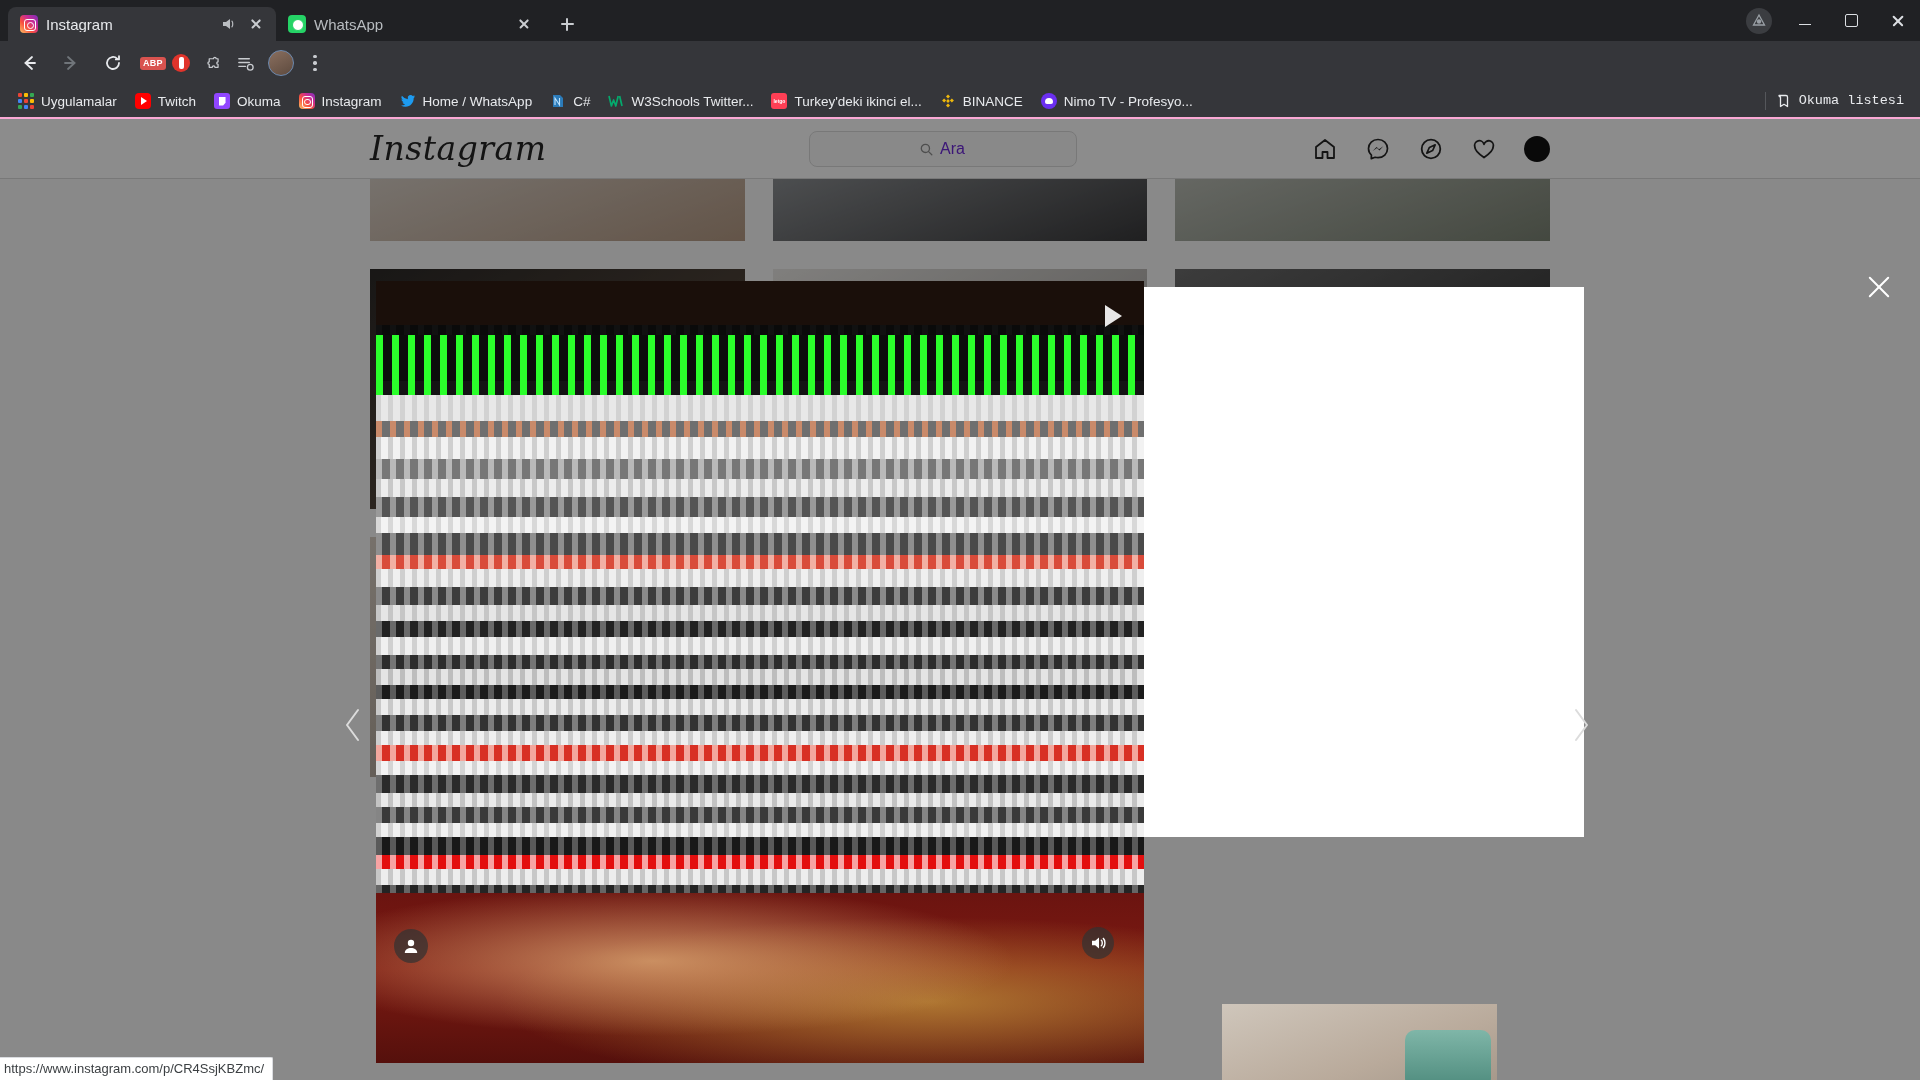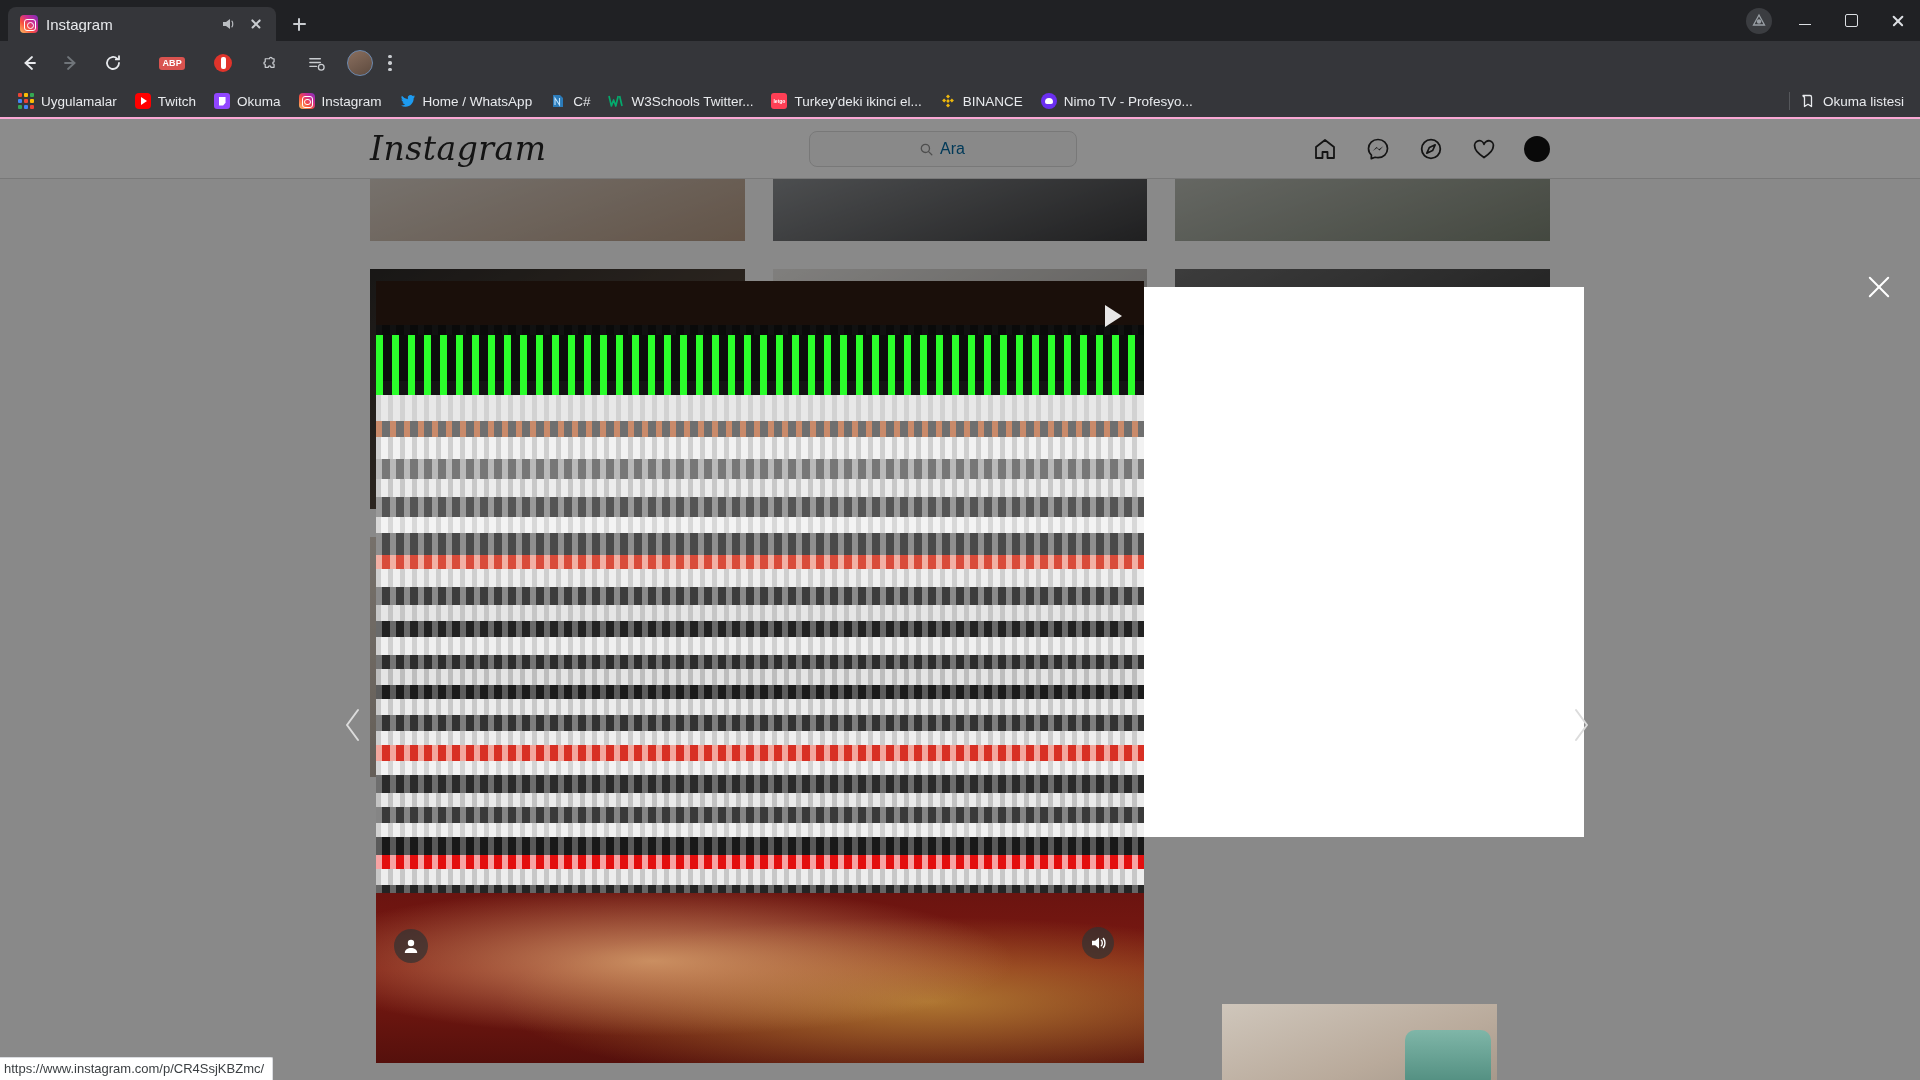--- a/index.html
+++ b/index.html
@@ -105,21 +105,21 @@
     display: flex; align-items: center; gap: 10px; padding: 0 12px 0 16px;
     margin: 0 8px; position: relative;
   }
   .lock { width:13px;height:13px;flex:0 0 13px; position:relative; }
   .lock svg{display:block;}
   .url { font-size: 15px; color: #e8eaed; letter-spacing: .1px; white-space:nowrap;}
   .url .dim { color: #9aa0a6; }
   .omni-right { margin-left:auto; display:flex; align-items:center; gap:0px;}
   .star { width:20px;height:20px;position:relative;}
   .ext-icons { display:flex; align-items:center; gap:2px; padding-left:6px;}
-  .ext { width:30px;height:30px;border-radius:50%;display:flex;align-items:center;justify-content:flex-end;position:relative;margin-left:15px;}
+  .ext { width:30px;height:30px;border-radius:50%;display:flex;align-items:center;justify-content:flex-start;position:relative;}
   .abp-badge{
     background:#d9534f;color:#fff;font-size:9px;font-weight:bold;
     padding:2px 3px;border-radius:3px;line-height:1;letter-spacing:.2px;
   }
   .ext-red-circle{width:18px;height:18px;border-radius:50%;background:#e0342b;position:relative;}
   .ext-red-circle::after{content:"";position:absolute;left:6.5px;top:3px;width:5px;height:12px;background:#fff;border-radius:2px;}
   .puzzle svg,.menu-lines svg{display:block;}
   .avatar-toolbar{
     width:26px;height:26px;border-radius:50%;
     background:linear-gradient(150deg,#8a6f5f,#5d4a3e);
@@ -145,21 +145,21 @@
   .ico-twitch::after{content:"";position:absolute;left:4.5px;top:3.5px;width:7px;height:9px;background:#fff;clip-path:polygon(0 0,100% 0,100% 70%,65% 100%,45% 100%,30% 100%,0 100%);}
   .ico-ig{background:linear-gradient(45deg,#fdc468,#f9503e 40%,#c92b94 70%,#7a2fbd);border-radius:4px;}
   .ico-ig::after{content:"";position:absolute;left:3.4px;top:3.4px;width:9.2px;height:9.2px;border:1.4px solid #fff;border-radius:3px;}
   .ico-ig::before{content:"";position:absolute;left:5.6px;top:5.6px;width:4.8px;height:4.8px;border:1.3px solid #fff;border-radius:50%;z-index:2;}
   .ico-letgo{background:#ff3f55;border-radius:3px;}
   .ico-letgo::after{content:"letgo";position:absolute;inset:0;color:#fff;font-size:5px;line-height:16px;text-align:center;font-weight:bold;}
   .ico-nimo{background:#6b2ff0;border-radius:50%;}
   .ico-nimo::after{content:"";position:absolute;left:4px;top:5px;width:8px;height:6px;background:#fff;border-radius:4px 4px 2px 2px;}
   .bm-right { margin-left:auto; display:flex; align-items:center; gap:10px; padding-right:6px;}
   .bm-sep { width:1px; height:18px; background:#55575b; }
-  .readinglist { display:flex; align-items:center; gap:7px; }
+  .readinglist { display:flex; gap:7px;font-family:Liberation Mono, monospace; }
   .rl-ico { width:16px;height:16px;position:relative; }
 
   
   .page {
     position: absolute; left:0; top: 119px; width: 1920px; height: 961px;
     background: #fafafa;
     overflow: hidden;
   }
   
   .scrim {
@@ -173,21 +173,21 @@
   .ig-logo {
     font-family: "DejaVu Serif", serif; font-style: italic;
     font-size: 33px; color:#262626; letter-spacing:.5px; font-weight:400;
   }
   .ig-search {
     width: 268px; height: 36px; background:#fafafa; border:1px solid #dbdbdb;
     border-radius: 8px; margin-left: 262px;
     display:flex; align-items:center; justify-content:center; gap:7px;
   }
   .ig-search .mag { width:13px;height:13px; position:relative; }
-  .ig-search .ph { font-size:16px; color:#0369a1; }
+  .ig-search .ph { font-size:16px; color:#6d28d9; }
   .ig-nav { margin-left: auto; display:flex; align-items:center; gap:27px; }
   .ig-nav .nv { width:26px;height:26px;display:flex;align-items:center;justify-content:center;}
   .ig-avatar{width:26px;height:26px;border-radius:50%;background:#111;}
 
   
   .feed {
     position:absolute; left:0; top:60px; width:1920px; height:901px;
   }
   .grid {
     width: 1180px; margin: 0 auto; position:relative; padding-top: 0;
@@ -277,20 +277,25 @@
       <span class="tab-title">Instagram</span>
       <span class="tab-audio">
         <svg width="18" height="18" viewBox="0 0 18 18">
             <path d="M3 7h3l4-3v10l-4-3H3z" fill="#c9ccd0"></path>
             <path d="M12 6.2c1 .8 1 4.8 0 5.6" stroke="#c9ccd0" stroke-width="1.2" fill="none" stroke-linecap="round"></path>
           </svg>
       </span>
       <span class="tab-close"></span>
     </div>
 
+    <div class="tab">
+      <span class="favicon fav-wa"></span>
+      <span class="tab-title">WhatsApp</span>
+      <span class="tab-close"></span>
+    </div>
 
     <div class="newtab"></div>
 
     <div class="winctrls">
       <div class="profile-chip">
         <svg width="16" height="16" viewBox="0 0 16 16">
             <path d="M8 2 L13.5 12 H2.5 Z" fill="none" stroke="#9aa0a6" stroke-width="1.3"></path>
             <circle cx="8" cy="8.5" r="2.2" fill="#9aa0a6"></circle>
           </svg>
       </div>

